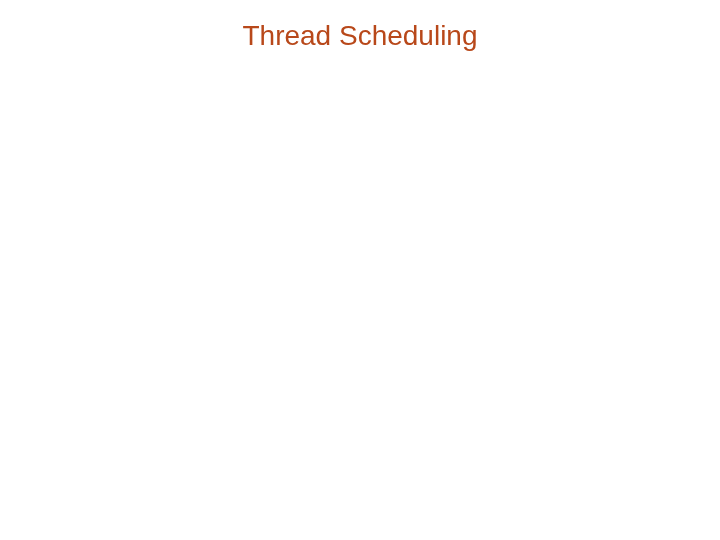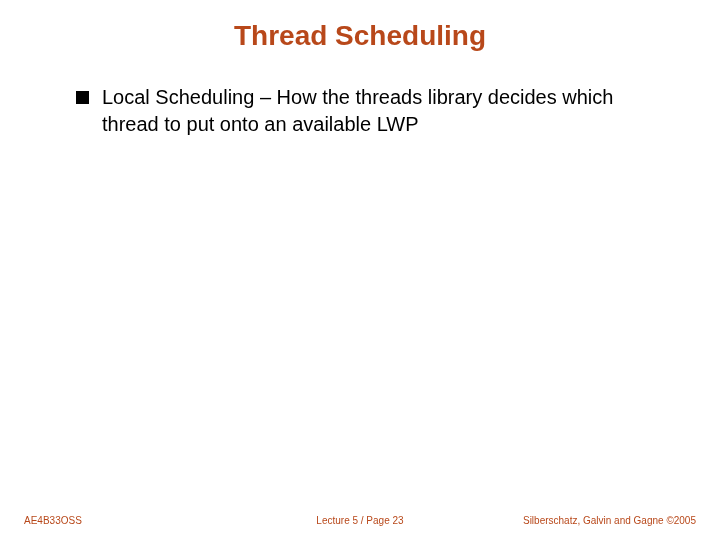--- a/index.html
+++ b/index.html
@@ -1,32 +1,26 @@
 <!DOCTYPE html>
 <html><head>
 <meta charset="utf-8">
 <style>
   * { margin: 0; padding: 0; box-sizing: border-box; }
   html, body { width: 720px; height: 540px; background: #fff; font-family: Arial, Helvetica, sans-serif; }
   .slide { width: 720px; height: 540px; position: relative; padding: 14px 48px 0 48px; }
-  .title { text-align: center; font-size: 28px; font-weight: bold; color: #b8481a; margin-bottom: 32px; margin-top: 6px; }
+  .title { text-align: center; font-size: 28px; font-weight: normal; color: #b8481a; margin-bottom: 32px; margin-top: 6px; }
   .bullets { list-style: none; padding-left: 28px; }
   .bullets li { position: relative; font-size: 20px; line-height: 1.35; color: #000; margin-bottom: 4px; padding-left: 26px; }
   .bullets li::before { content: ""; position: absolute; left: 0; top: 7px; width: 13px; height: 13px; background: #000; }
   .footer { position: absolute; bottom: 14px; left: 0; right: 0; padding: 0 24px; font-size: 10px; color: #b8481a; }
   .footer-left { position: absolute; left: 24px; bottom: 0; }
   .footer-center { text-align: center; }
   .footer-right { position: absolute; right: 24px; bottom: 0; }
 </style>
 </head>
 <body>
 
 <div class="slide">
   <h1 class="title">Thread Scheduling</h1>
   <ul class="bullets">
-    <li>Local Scheduling – How the threads library decides which thread to put onto an available LWP</li>
   </ul>
-  <div class="footer">
-    <div class="footer-left">AE4B33OSS</div>
-    <div class="footer-center">Lecture 5 / Page 23</div>
-    <div class="footer-right">Silberschatz, Galvin and Gagne ©2005</div>
-  </div>
 </div>
 
 </body></html>

